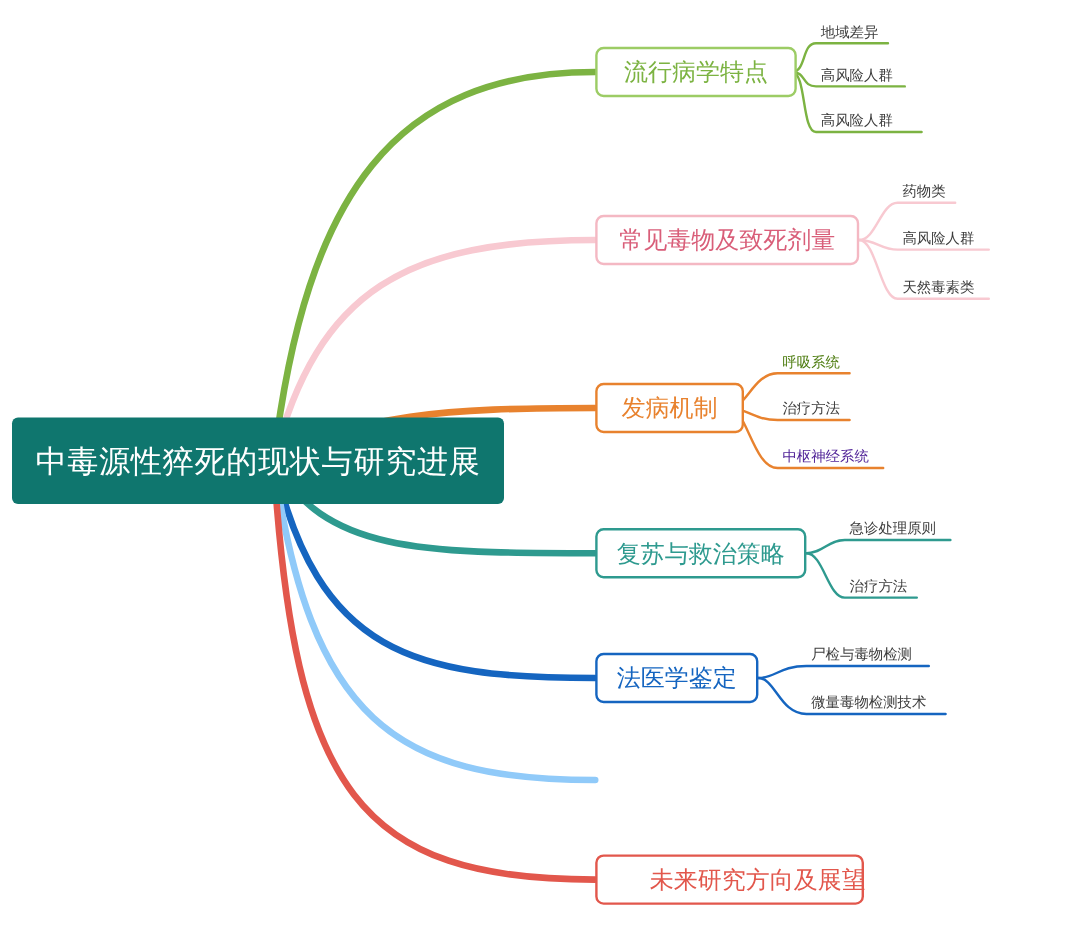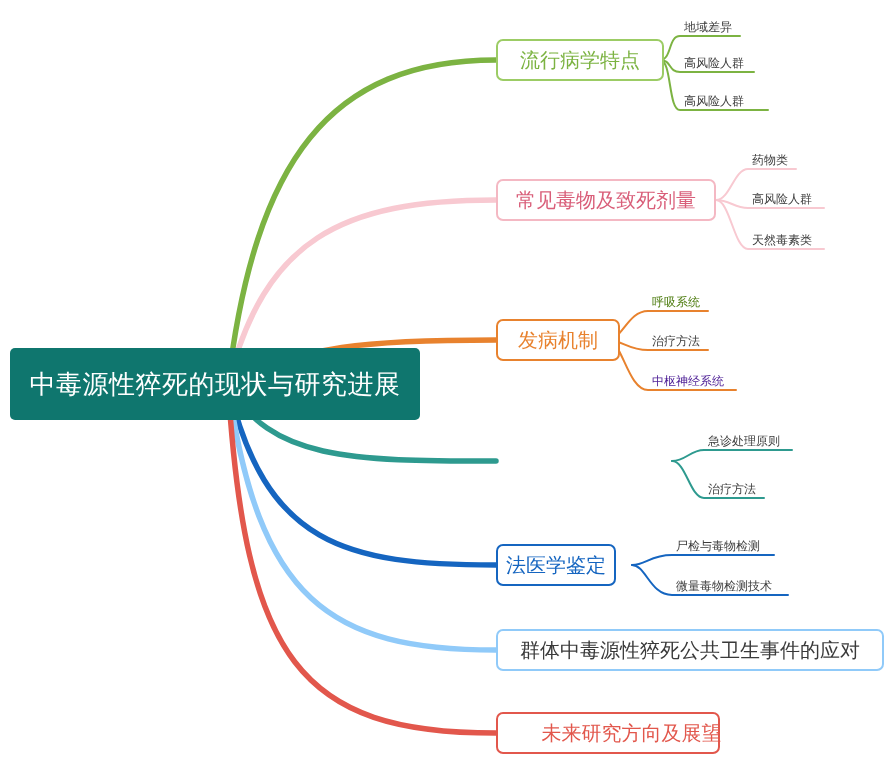--- a/index.html
+++ b/index.html
@@ -80,24 +80,24 @@
   </svg>
 
   <div class="root-node" style="background-color: #0f766e; color: rgb(255, 255, 255);">中毒源性猝死的现状与研究进展</div>
 
   <div class="branch-node" style="left: 496px; top: 60px; width: 168px; border-color: rgb(156, 204, 101); color: rgb(124, 179, 66);">流行病学特点</div>
 
   <div class="branch-node" style="left: 496px; top: 200px; width: 220px; border-color: rgb(244, 184, 195); color: rgb(217, 94, 121);">常见毒物及致死剂量</div>
 
   <div class="branch-node" style="left: 496px; top: 340px; width: 124px; border-color: rgb(232, 130, 46); color: rgb(232, 130, 46);">发病机制</div>
 
+  <div class="branch-node" style="left: 496px; top: 461px; width: 176px; border-color: rgb(46, 154, 143); color: rgb(46, 154, 143);">复苏与救治策略</div>
 
-  <div class="branch-node" style="left: 496px; top: 565px; width: 120px; border-color: rgb(21, 101, 192); color: rgb(21, 101, 192);">法医学鉴定</div>
+  <div class="branch-node" style="left: 496px; top: 565px; width: 136px; border-color: rgb(21, 101, 192); color: rgb(21, 101, 192);">法医学鉴定</div>
 
-  <div class="branch-node" style="left: 496px; top: 650px; width: 388px; border-color: rgb(144, 202, 249); color: rgb(58, 58, 58);">群体中毒源性猝死公共卫生事件的应对</div>
 
   <div class="branch-node" style="left: 496px; top: 733px; width: 224px; border-color: rgb(226, 87, 76); color: rgb(226, 87, 76); padding-left: 47px;">未来研究方向及展望</div>
 
   <span class="child-label" style="left: 684px; top: 27px; color: rgb(60, 60, 60);">地域差异</span>
   <span class="child-label" style="left: 684px; top: 63px; color: rgb(60, 60, 60);">高风险人群</span>
   <span class="child-label" style="left: 684px; top: 101px; color: rgb(60, 60, 60);">高风险人群</span>
 
   <span class="child-label" style="left: 752px; top: 160px; color: rgb(60, 60, 60); text-align: right;">药物类</span>
   <span class="child-label" style="left: 752px; top: 199px; color: rgb(60, 60, 60);">高风险人群</span>
   <span class="child-label" style="left: 752px; top: 240px; color: rgb(60, 60, 60); font-family: Liberation Serif, serif;">天然毒素类</span>

